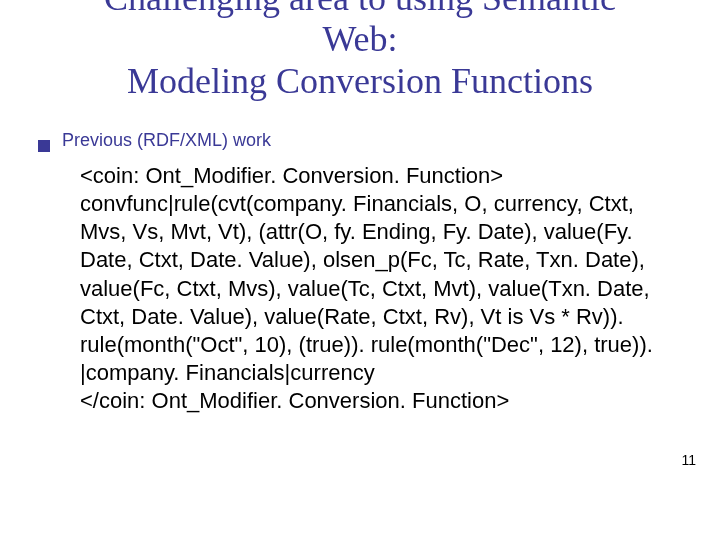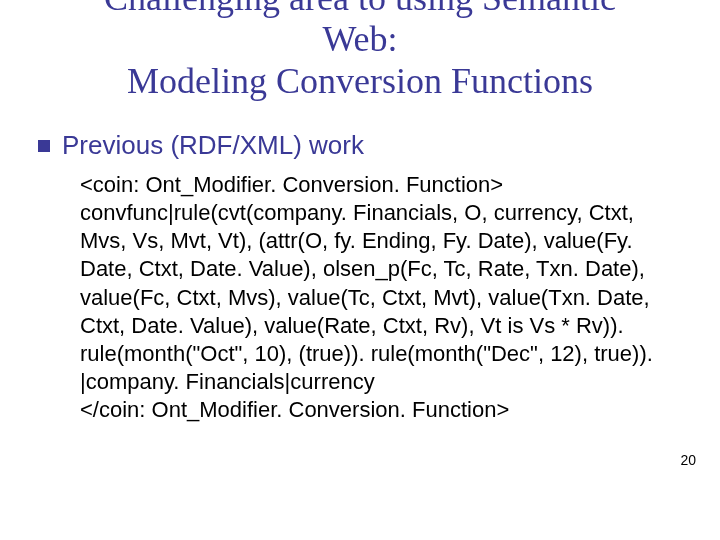--- a/index.html
+++ b/index.html
@@ -41,21 +41,21 @@
   }
   .bullet-mark {
     width: 12px;
     height: 12px;
     background: #3a3996;
     margin-top: 10px;
     margin-right: 12px;
     flex: 0 0 auto;
   }
   .bullet-text {
-    font-size: 26px;
+    font-size: 18px;
     color: #3a3996;
   }
   .code-block {
     margin-top: 10px;
     margin-left: 42px;
     width: 600px;
     font-size: 22px;
     line-height: 1.28;
     color: #000;
     white-space: pre-wrap;
@@ -81,14 +81,14 @@
   <div class="body">
     <div class="bullet-row">
       <div class="bullet-mark"></div>
       <div class="bullet-text">Previous (RDF/XML) work</div>
     </div>
     <div class="code-block">&lt;coin: Ont_Modifier. Conversion. Function&gt;
 convfunc|rule(cvt(company. Financials, O, currency, Ctxt, Mvs, Vs, Mvt, Vt), (attr(O, fy. Ending, Fy. Date), value(Fy. Date, Ctxt, Date. Value), olsen_p(Fc, Tc, Rate, Txn. Date), value(Fc, Ctxt, Mvs), value(Tc, Ctxt, Mvt), value(Txn. Date, Ctxt, Date. Value), value(Rate, Ctxt, Rv), Vt is Vs * Rv)). rule(month("Oct", 10), (true)). rule(month("Dec", 12), true)). |company. Financials|currency
 &lt;/coin: Ont_Modifier. Conversion. Function&gt;</div>
   </div>
 
-  <div class="pagenum">20</div>
+  <div class="pagenum">11</div>
 </div>
 
 </body></html>

